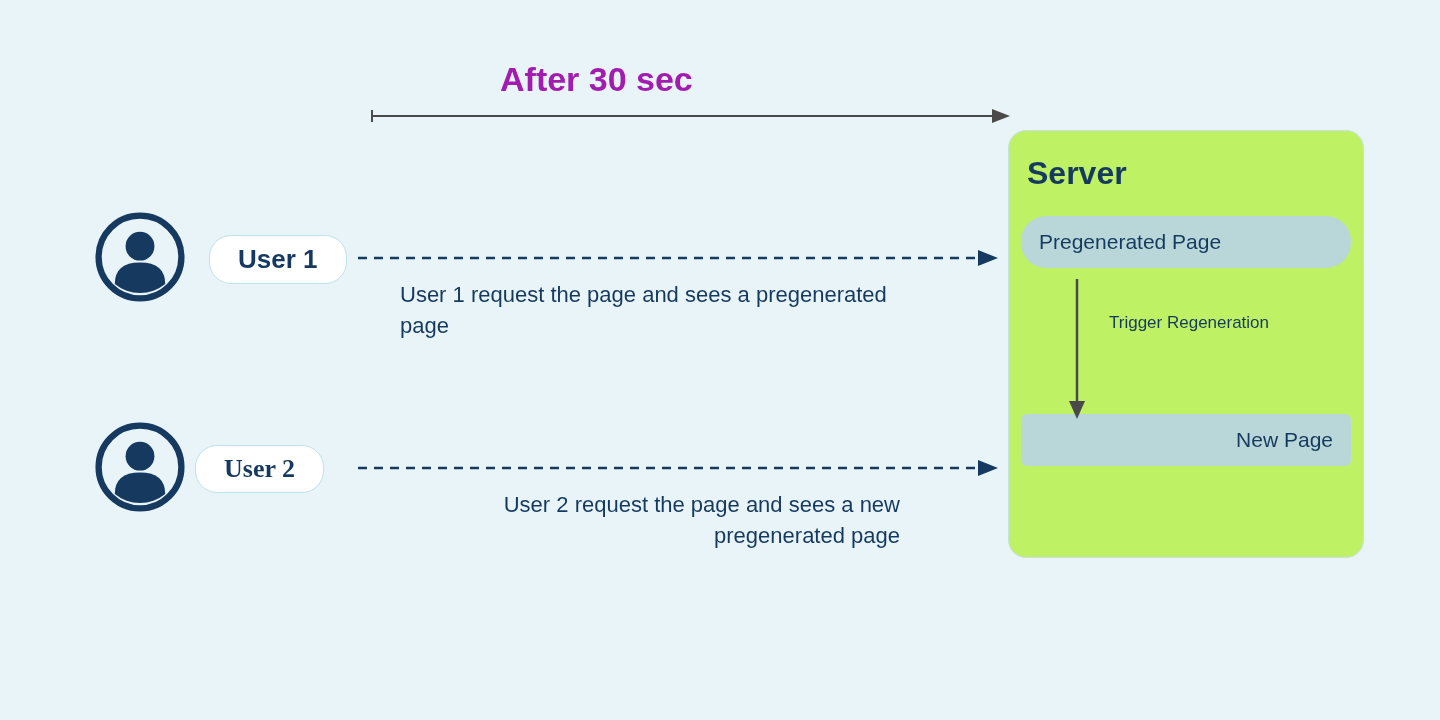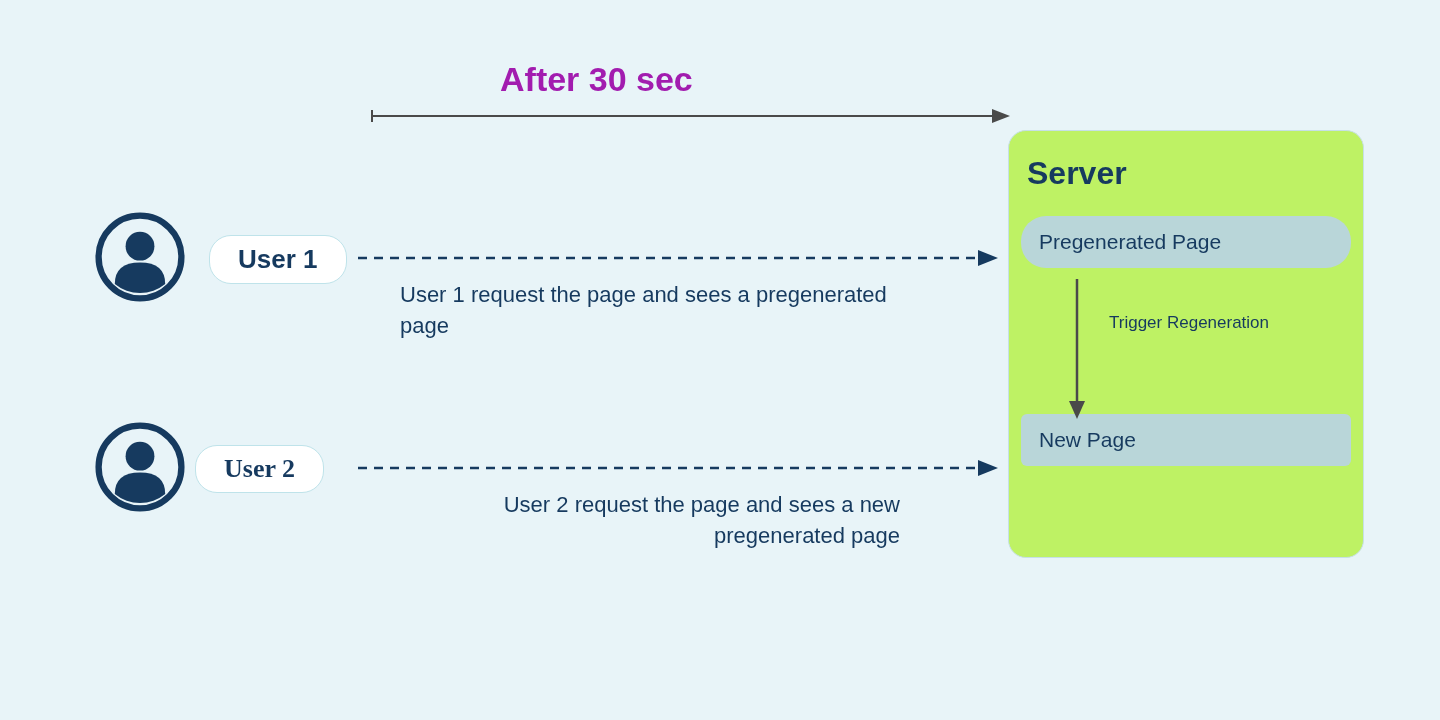--- a/index.html
+++ b/index.html
@@ -92,21 +92,21 @@
   }
   .page-box {
     background: #b9d6d9;
     border-radius: 6px;
     padding: 14px 18px;
     font-size: 21px;
     color: #163a5f;
     font-weight: 400;
   }
   .page-box-1 { margin-top: 8px; border-radius: 25px; }
-  .page-box-2 { margin-top: 146px; }
+  .page-box-2 { margin-top: 146px; text-align: right; }
 
   
   .regen-arrow-wrap {
     position: absolute;
     left: 58px;
     top: 148px;
     height: 140px;
   }
   .regen-label {
     position: absolute;

